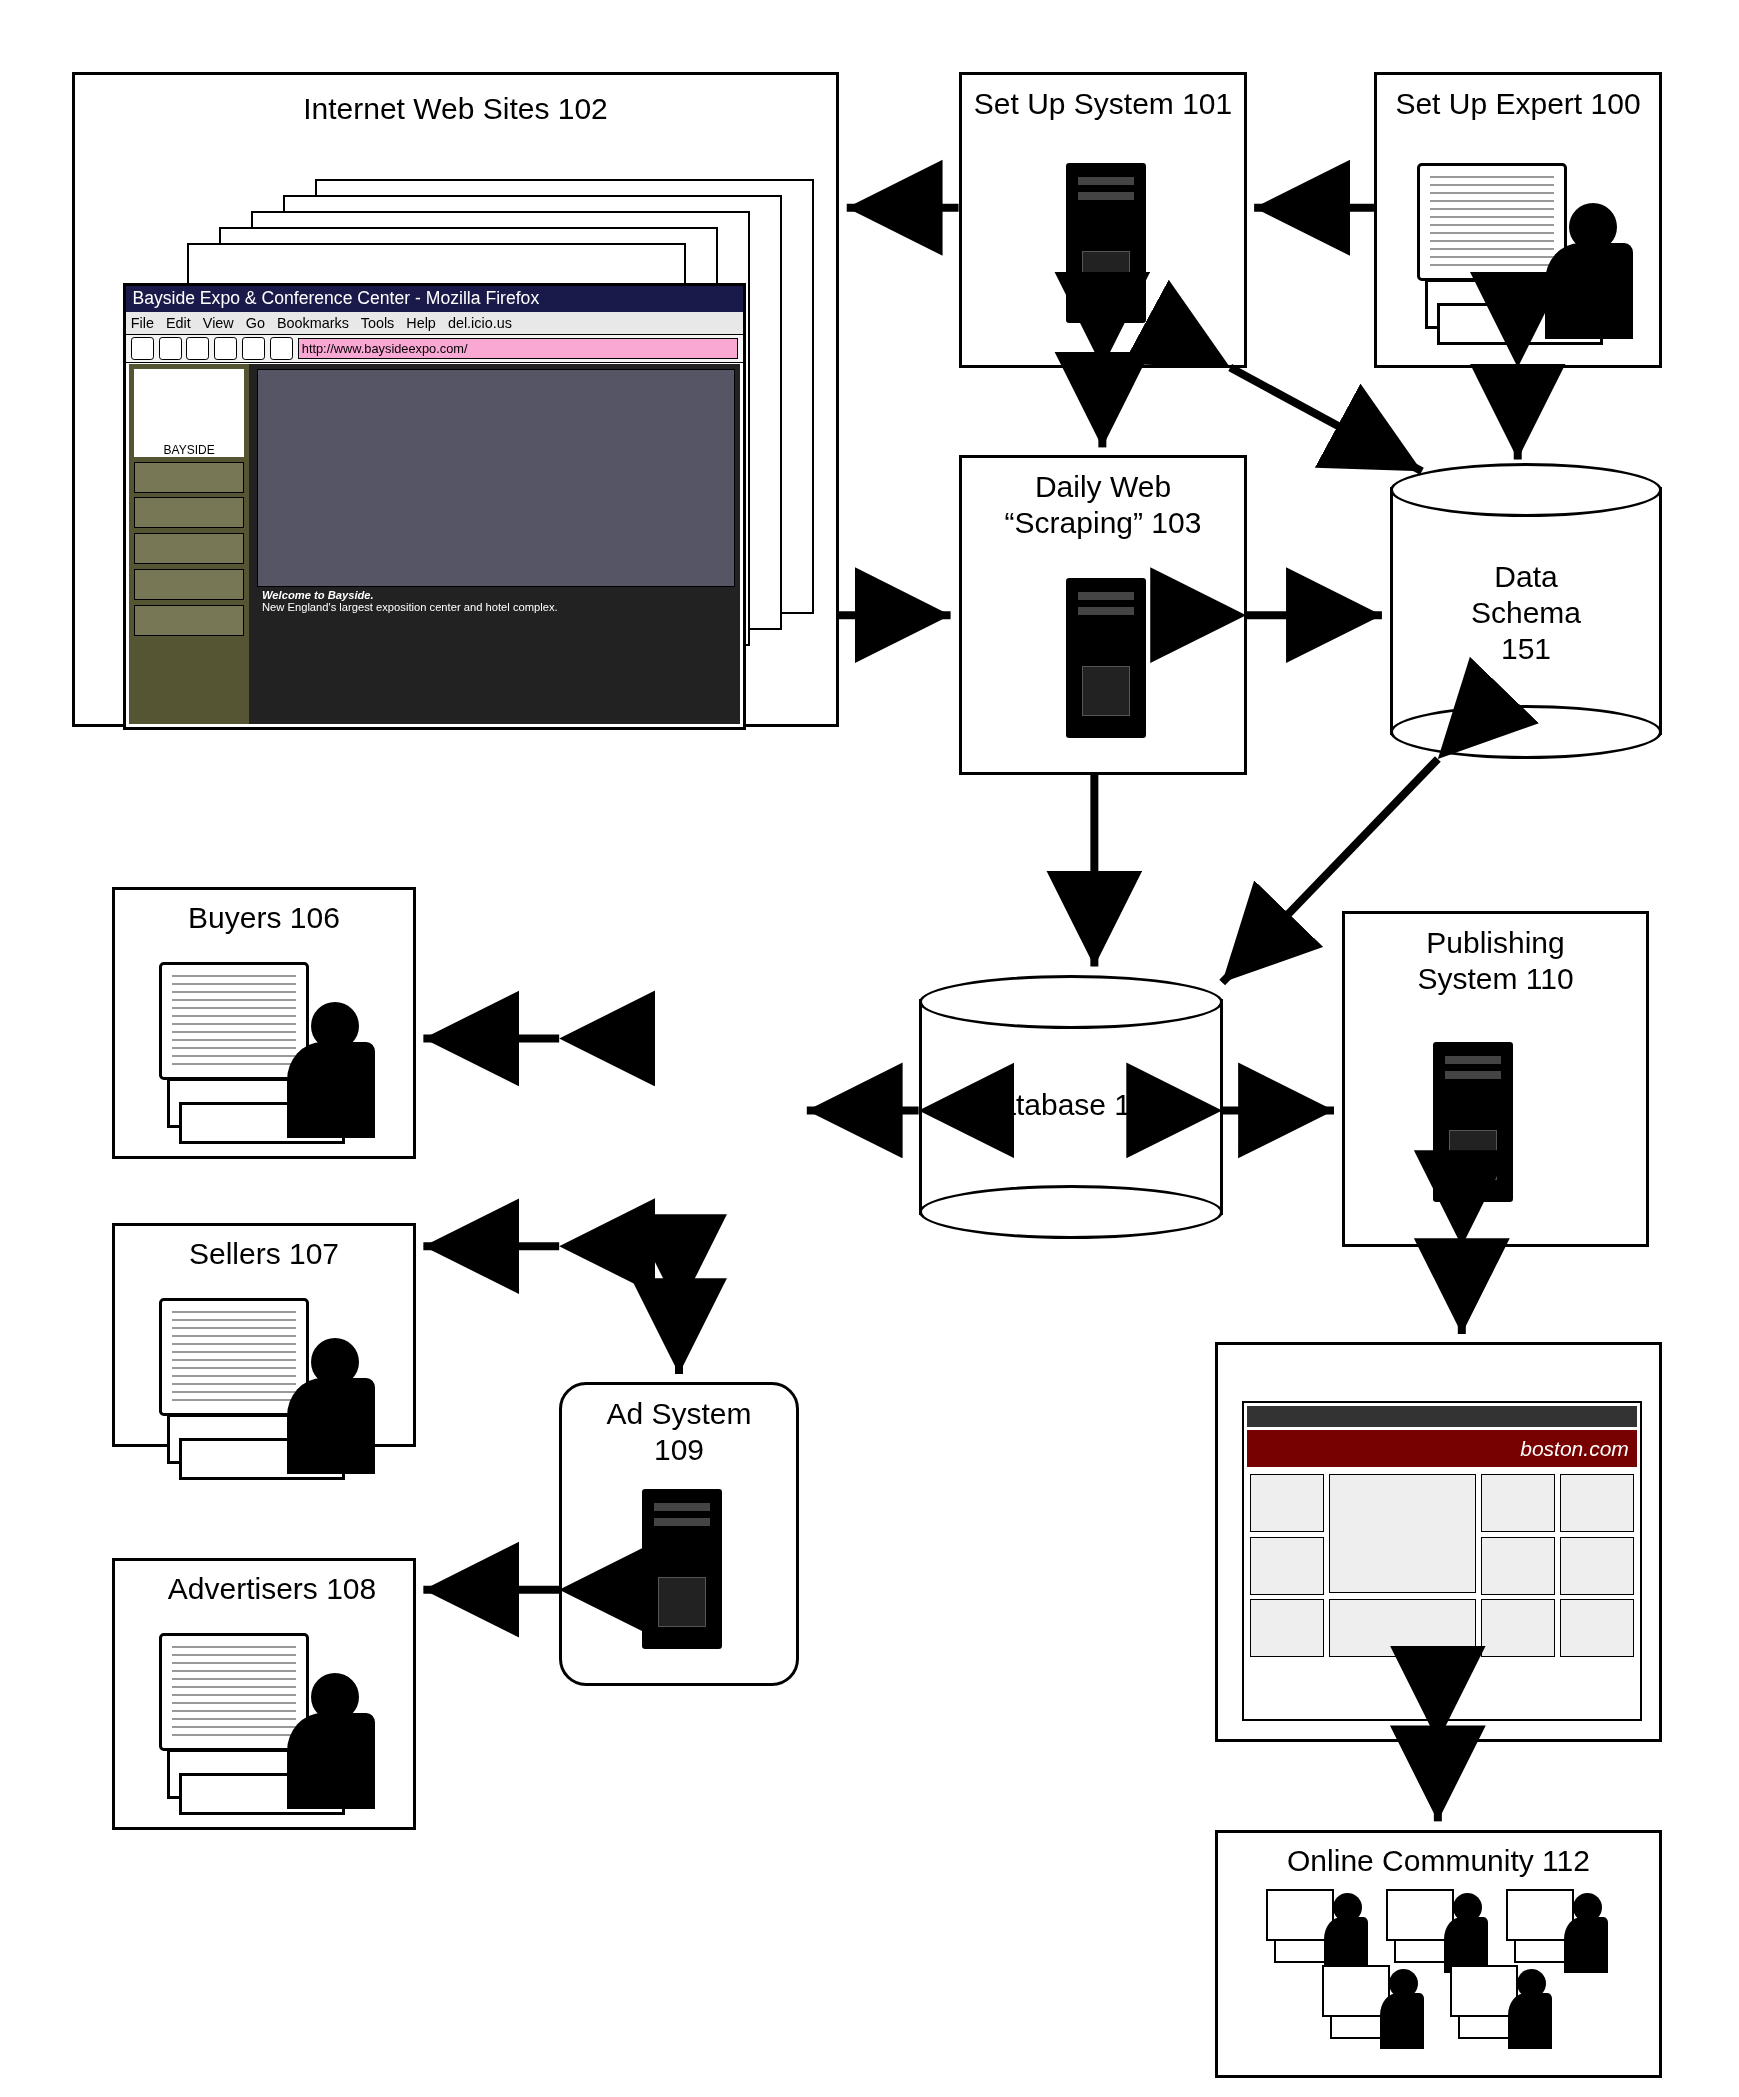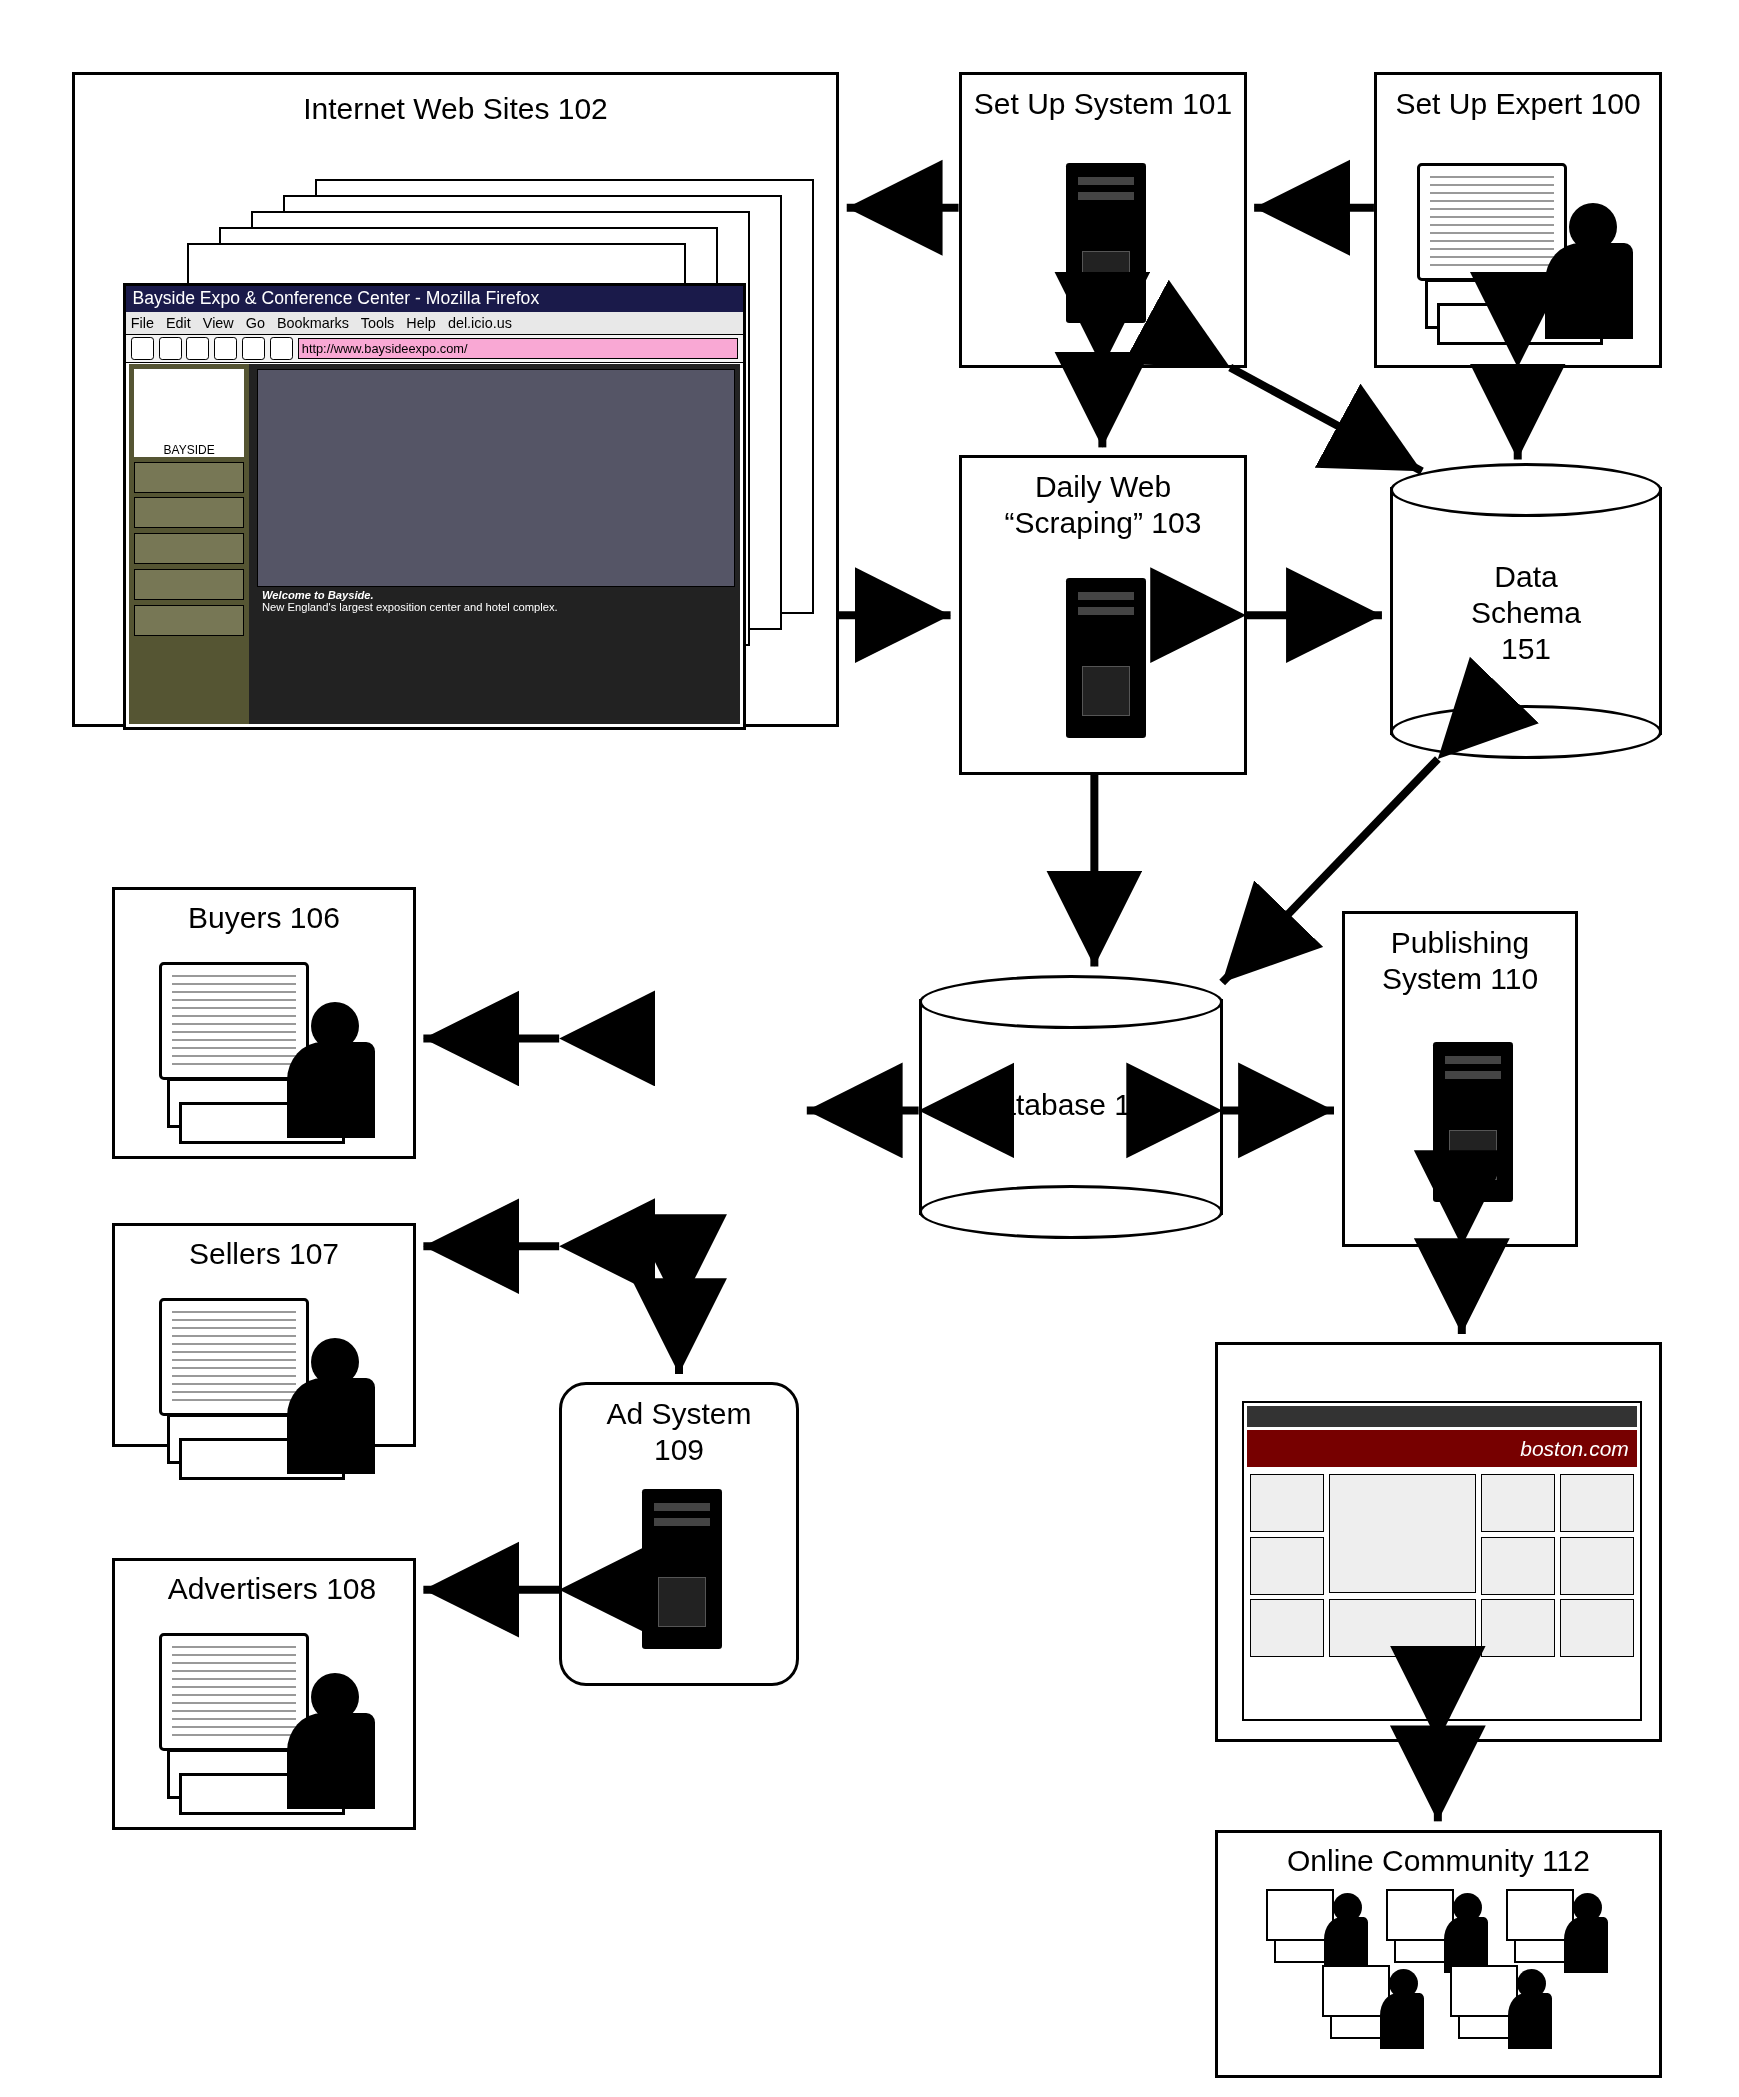--- a/index.html
+++ b/index.html
@@ -229,21 +229,21 @@
 151</div>
   </div>
 
   <div class="cyl" style="left:919px;top:999px;width:304px;height:216px;">
     <div class="body"></div>
       <div class="bot"></div>
       <div class="top"></div>
     <div class="label" style="left:0;right:0;top:88px;">Database 104</div>
   </div>
 
-  <div class="box" style="left:1342px;top:911px;width:236px;height:336px;padding-left:35px;">
+  <div class="box" style="left:1342px;top:911px;width:307px;height:336px;padding-left:35px;">
     <div class="label" style="left:0;right:0;top:11.2px;white-space:pre-line;">Publishing
 System 110</div>
     <div class="server" style="left:88px;top:128px;">
       <div class="case"></div>
         <div class="slot" style="top:14.4px;"></div>
         <div class="slot" style="top:29px;"></div>
         <div class="front"></div>
     </div>
   </div>
 

